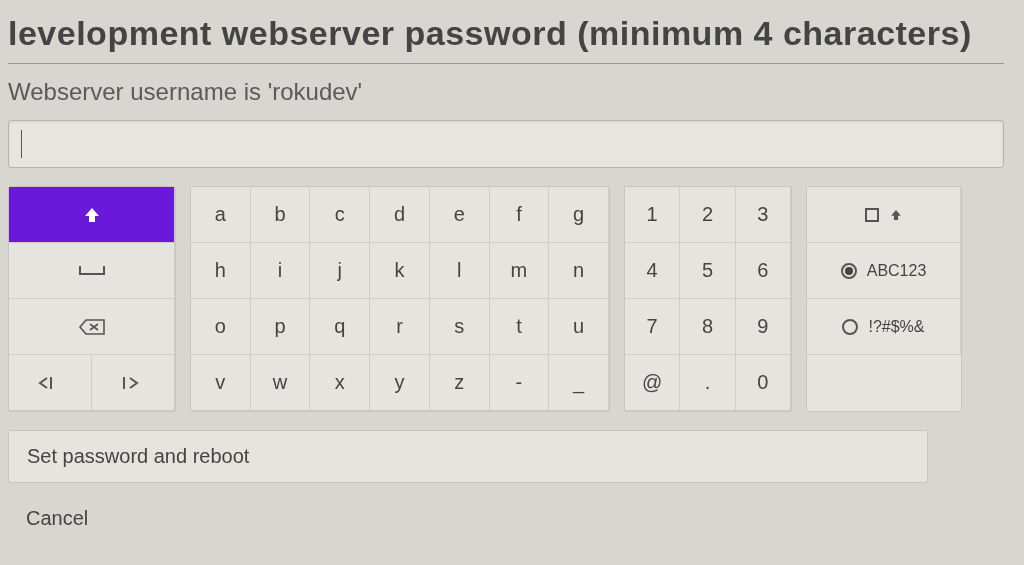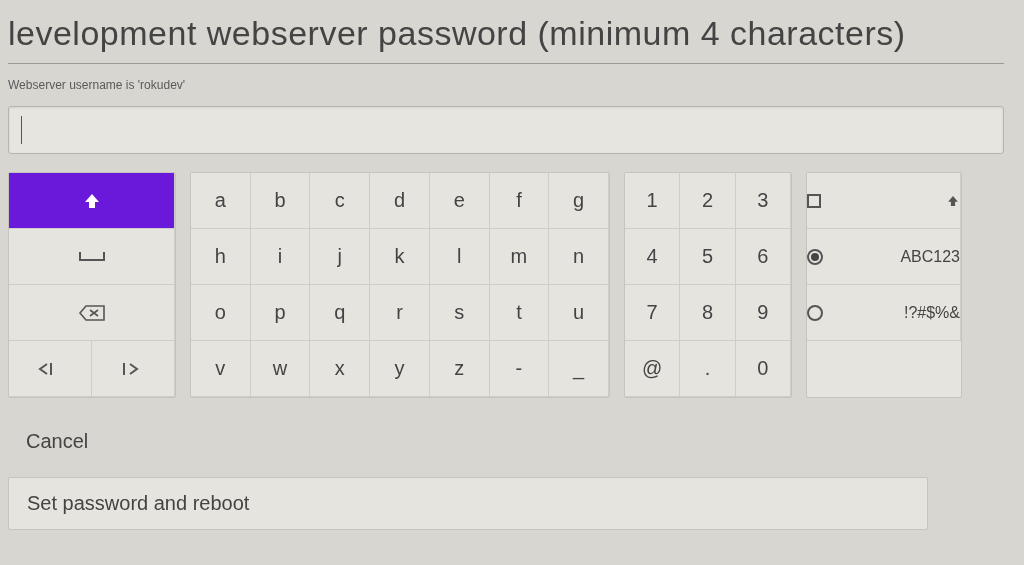--- a/index.html
+++ b/index.html
@@ -11,31 +11,31 @@
     background: #d8d6d1;
     font-family: Arial, Helvetica, sans-serif;
     color: #3a3a3a;
     overflow: hidden;
   }
   .page {
     padding: 14px 20px 0 8px;
   }
   .title {
     font-size: 34px;
-    font-weight: 400;
+    font-weight: 700;
     color: #444;
     letter-spacing: 0.5px;
   }
   .rule {
     border: none;
     border-top: 1px solid #9b9a96;
     margin: 10px 0 14px 0;
   }
   .hint {
-    font-size: 12px;
+    font-size: 24px;
     color: #5a5a5a;
     margin-bottom: 14px;
   }
   .input-field {
     width: 100%;
     height: 48px;
     background: #e7e5e0;
     border: 1px solid #b6b4af;
     border-radius: 3px;
     padding: 0 12px;
@@ -78,21 +78,21 @@
     border-bottom: 1px solid #cfcdc8;
     background: #e6e4df;
     user-select: none;
   }
   .key:last-child { border-right: 1px solid #cfcdc8; }
   .key.active {
     background: #6a18d9;
     color: #fff;
   }
   .modes .key {
-    justify-content: space-between;
+    justify-content: center;
     gap: 10px;
     font-size: 16px;
   }
   .radio {
     width: 16px; height: 16px;
     border: 2px solid #555;
     border-radius: 50%;
     display: inline-flex;
     align-items: center; justify-content: center;
   }
@@ -245,16 +245,16 @@
       </div>
       <div class="key">
         <span class="radio"></span>
         <span>!?#$%&amp;</span>
       </div>
     </div>
 
   </div>
 
   <div class="actions">
+    <div class="action-btn">Set password and reboot</div>
     <div class="action-btn secondary">Cancel</div>
-    <div class="action-btn">Set password and reboot</div>
   </div>
 </div>
 
 </body></html>

